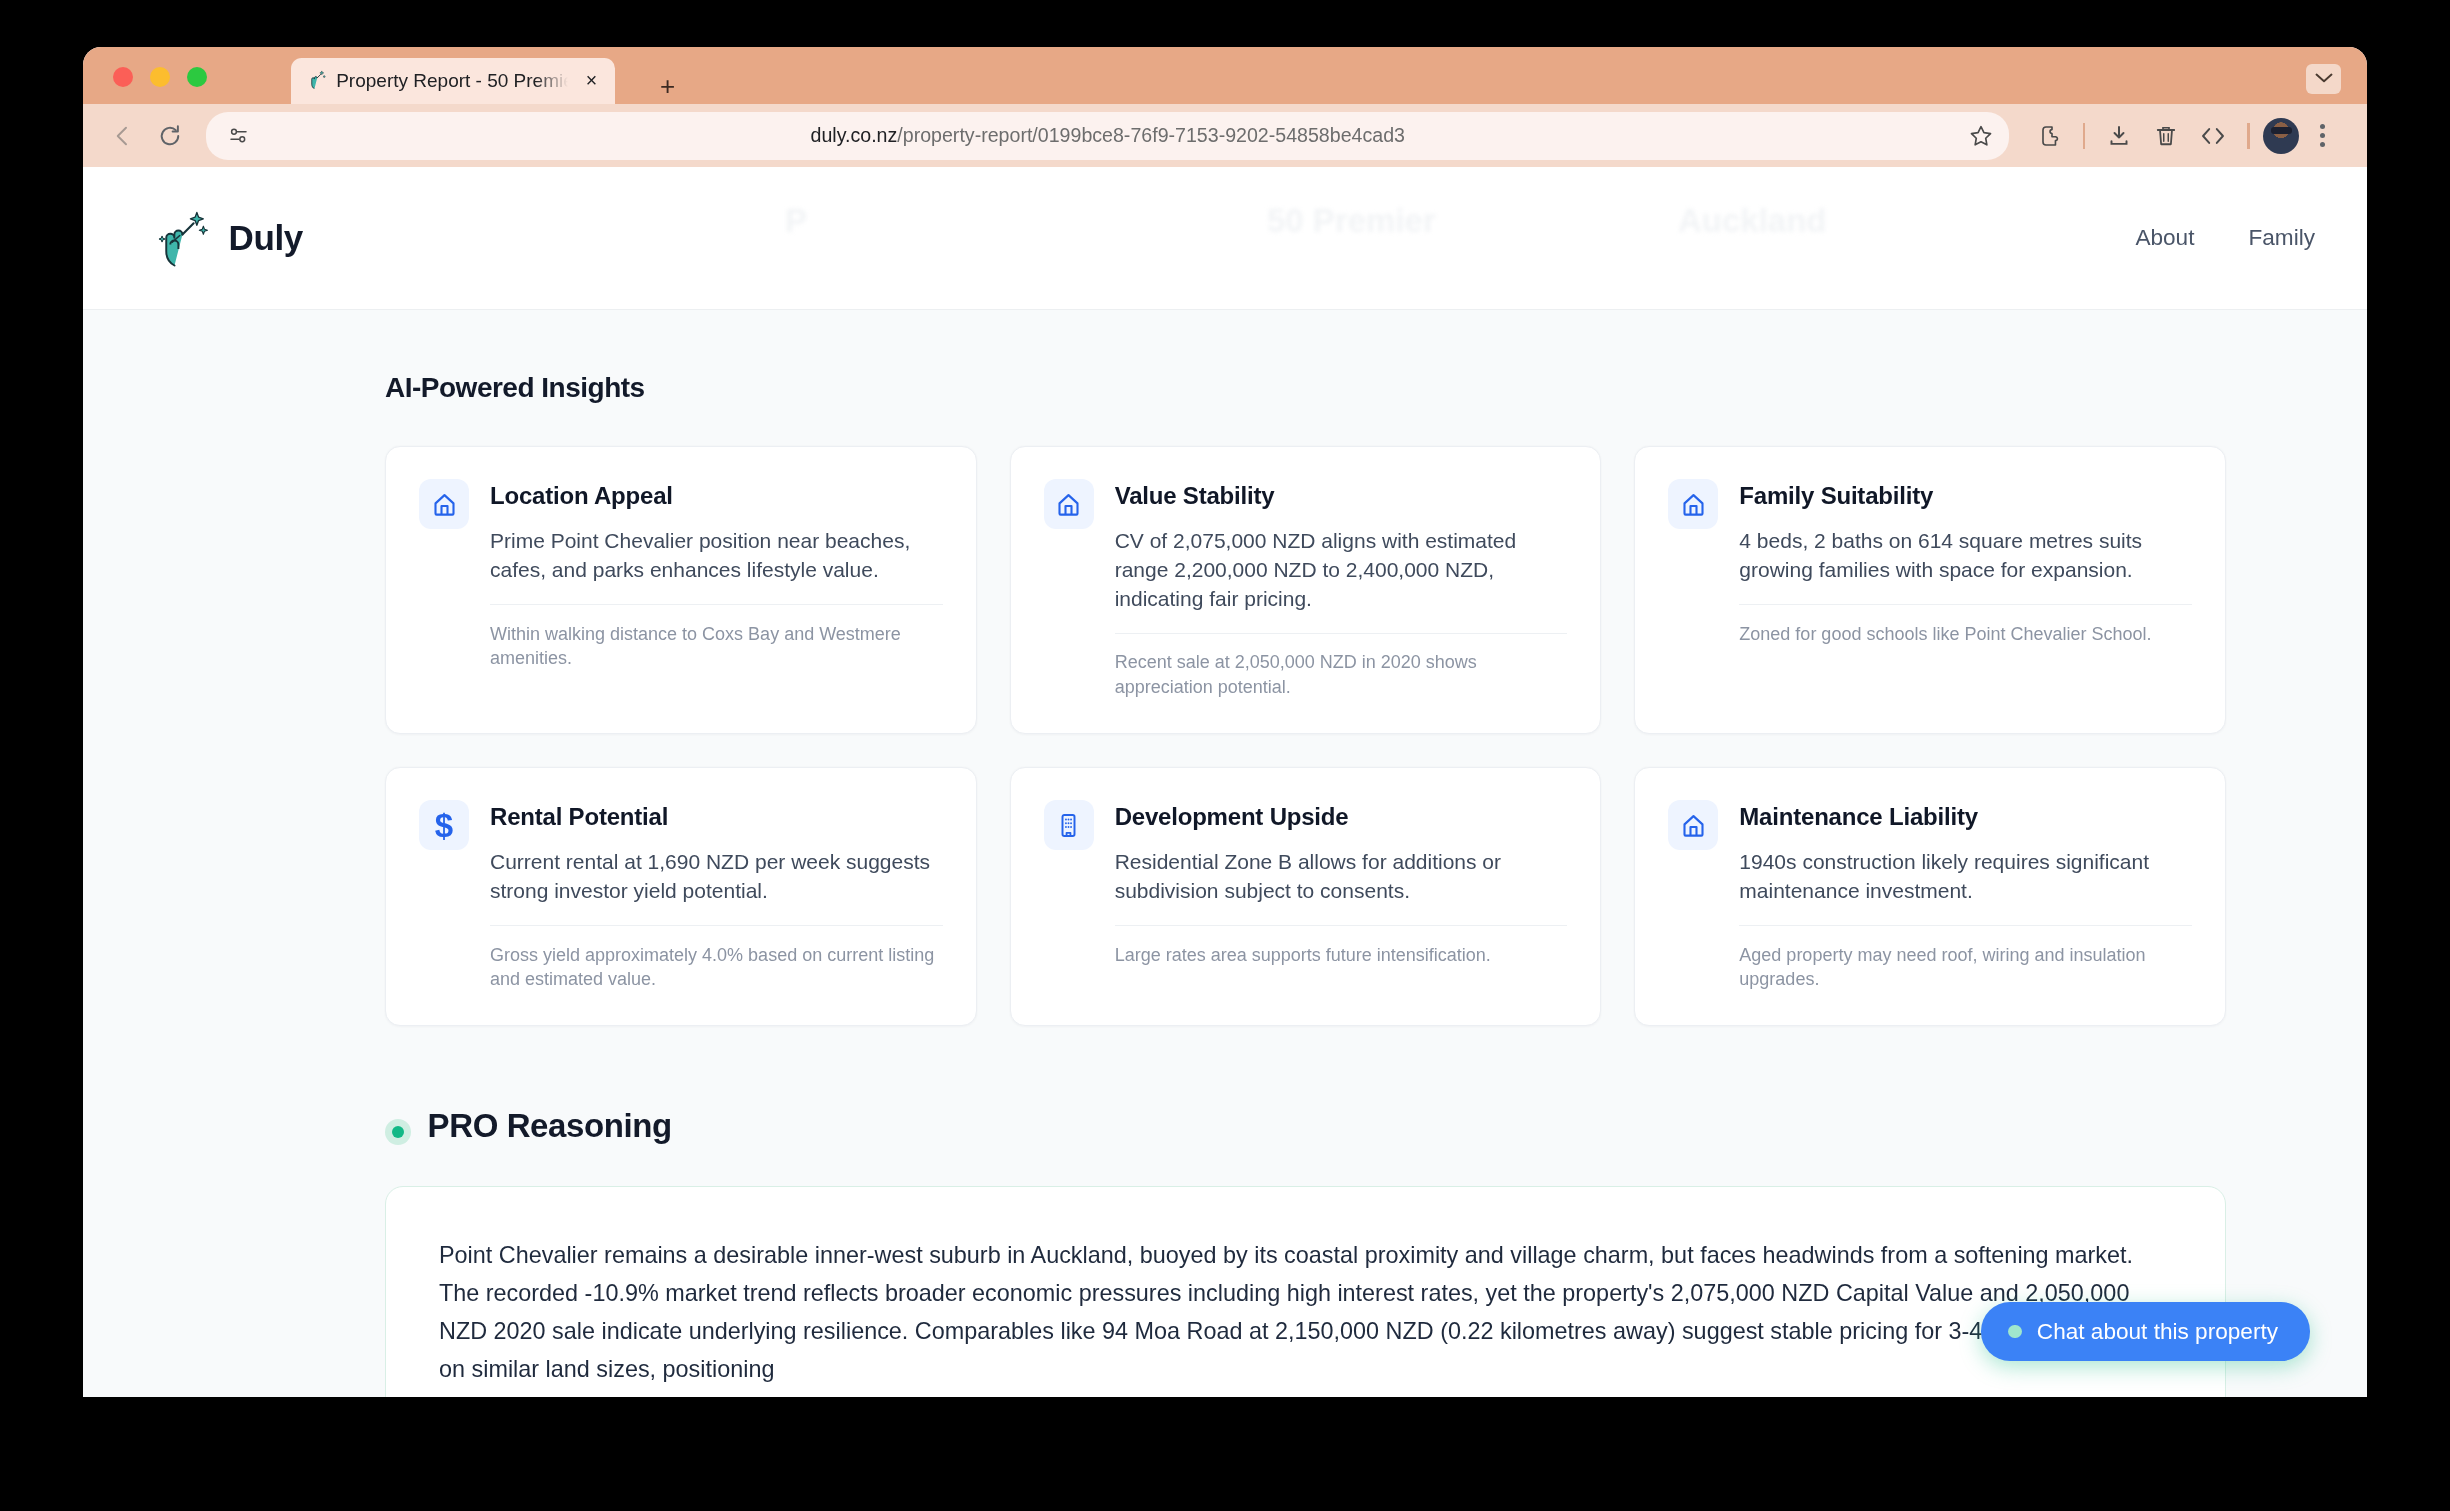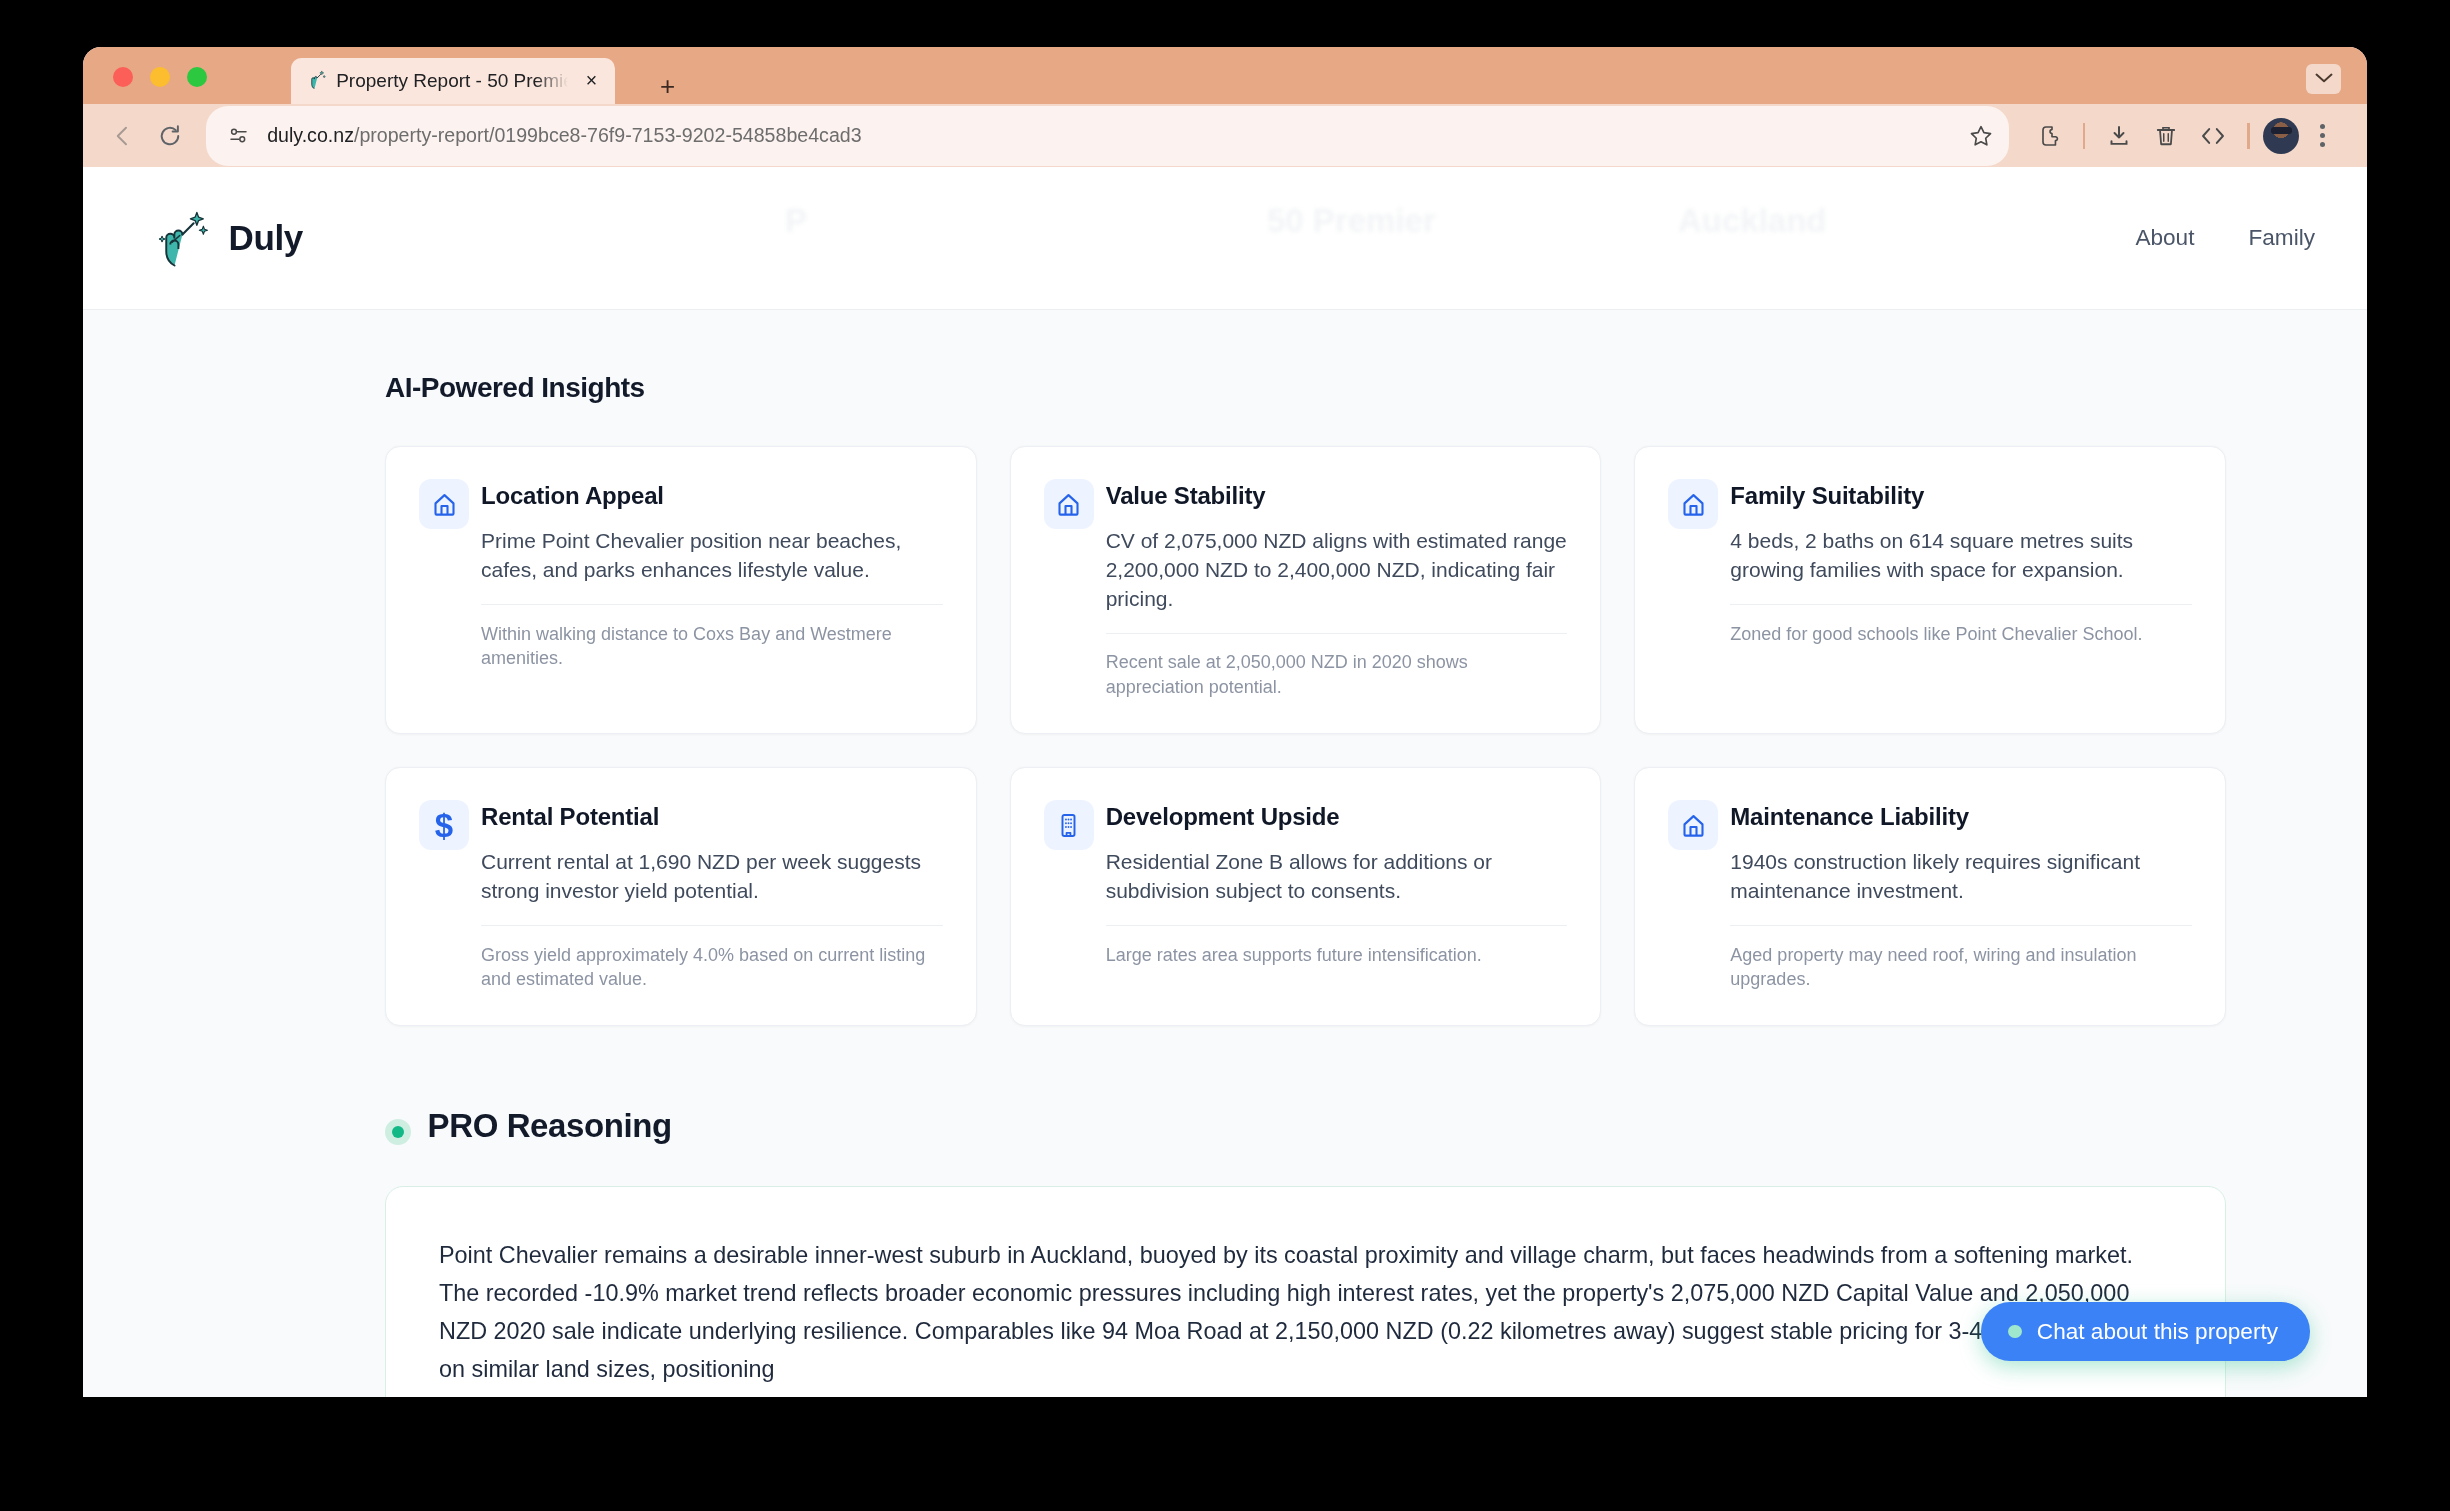--- a/index.html
+++ b/index.html
@@ -85,28 +85,29 @@
     position: relative;
   }
   .tb-icon {
     width: 41px; height: 41px; flex: none;
     display: flex; align-items: center; justify-content: center;
     color: #5f6368;
   }
   .tb-icon.dim { color: #a79a93; }
   #omnibox {
     flex: 1;
-    height: 60px;
+    height: 48px;
     background: #fcf2ef;
     border-radius: 22px;
     display: flex; align-items: center;
     padding: 0 7.5px 0 16.6px;
     margin: 0 13.6px 0 9px;
     gap: 12px;
     min-width: 0;
+    text-align: center;
   }
   #site-info-icon {
     width: 33px; height: 33px; flex: none;
     display: flex; align-items: center; justify-content: center;
     border-radius: 50%;
     color: #4a4a4a;
   }
   #url-text {
     flex: 1; min-width: 0;
     font-size: 19.6px; color: #6d6d6d;
@@ -179,21 +180,21 @@
     gap: 33px;
     width: 1841px;
   }
   .insight-card {
     background: #ffffff;
     border: 0.8px solid #eceff3;
     border-radius: 15px;
     padding: 32px 33px 33px 33px;
     box-shadow: 0 0.8px 2.3px rgba(20,30,50,0.04);
   }
-  .insight-head { display: flex; align-items: flex-start; gap: 12px; }
+  .insight-head { display: flex; align-items: flex-start; gap: 21px; }
   .insight-icon {
     width: 50px; height: 50px; flex: none;
     border-radius: 12px;
     background: #eef4ff;
     display: flex; align-items: center; justify-content: center;
     color: #2563eb;
   }
   .insight-icon .dollar { font-size: 33px; font-weight: 700; line-height: 1; color: #2563eb; }
   .insight-body { flex: 1; padding-top: 3px; }
   .insight-title {

